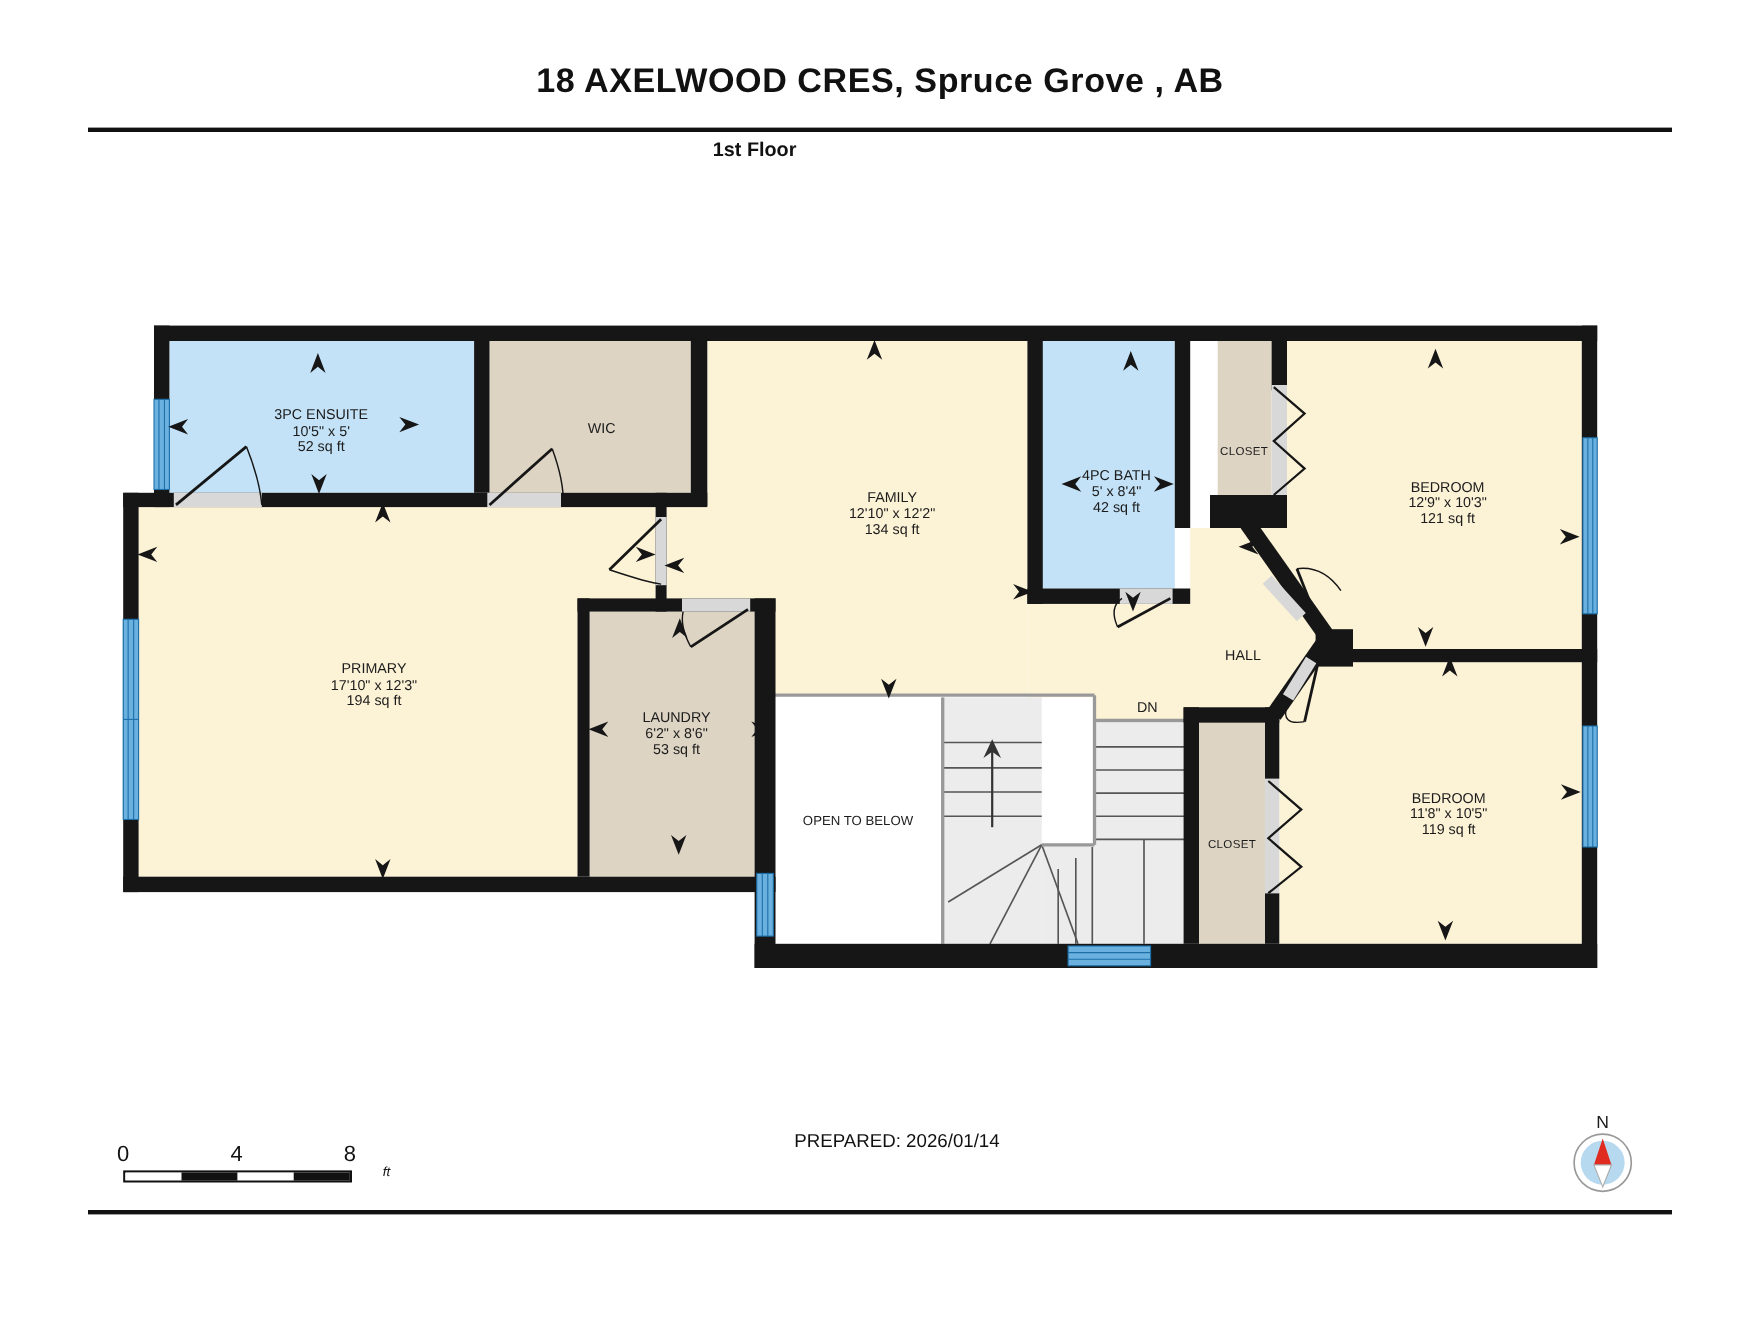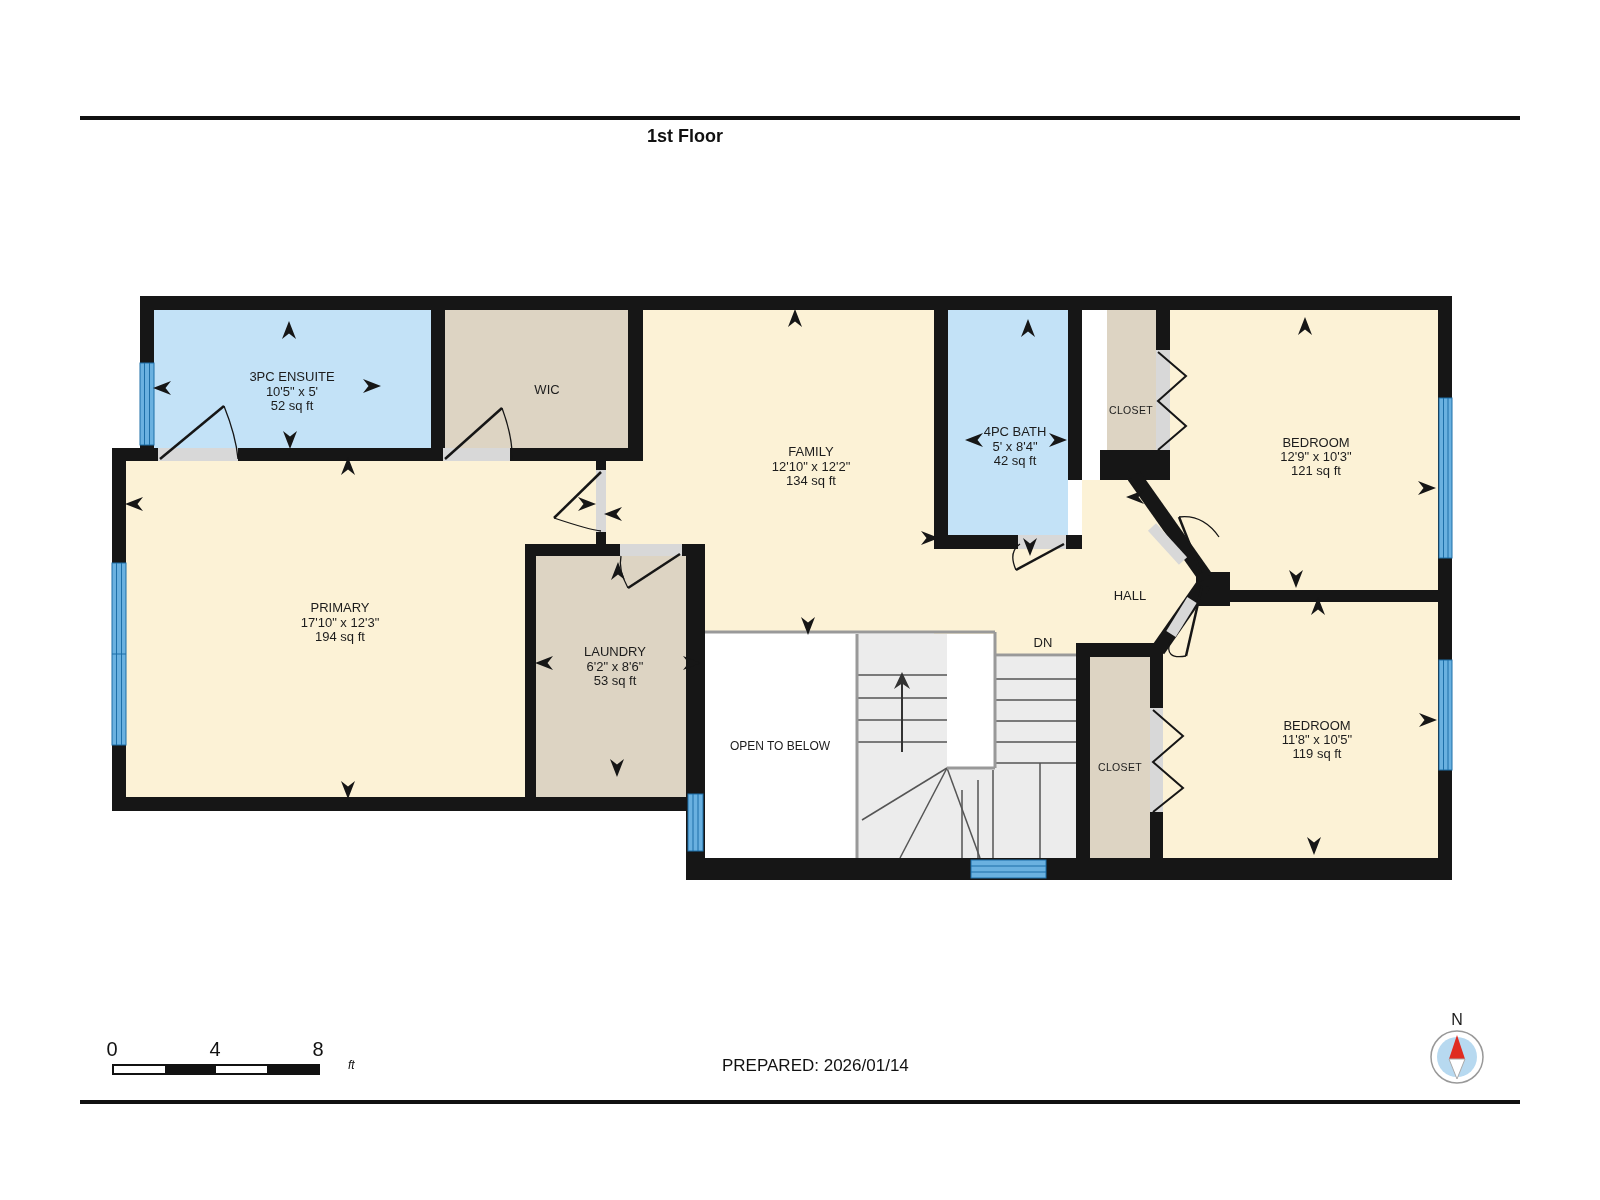--- a/index.html
+++ b/index.html
@@ -3,38 +3,39 @@
 <meta charset="utf-8">
 <style>
   html,body{margin:0;padding:0;background:#fff;}
   .page{position:relative;width:1600px;height:1200px;background:#ffffff;overflow:hidden;
         font-family:"Liberation Sans", sans-serif;color:#111;}
   .abs{position:absolute;}
   .title{top:56px;left:0;width:1600px;text-align:center;font-size:31px;font-weight:bold;letter-spacing:.5px;}
   .rule{left:80px;width:1440px;height:4px;background:#111;}
   .rule1{top:116px;}
   .rule2{top:1100px;}
-  .floorlabel{left:647px;top:126px;width:148px;text-align:left;font-size:18px;font-weight:bold;}
+  .floorlabel{left:612px;top:126px;width:148px;text-align:center;font-size:18px;font-weight:bold;}
   .arealines{left:801px;top:126px;font-size:18px;line-height:26px;}
   .scalenum{top:1038px;width:20px;text-align:center;font-size:20px;}
   .scalebar{left:112px;top:1064px;width:208px;height:11px;border:2px solid #111;box-sizing:border-box;display:flex;}
   .seg{height:100%;flex:1;}
   .seg.b{background:#111;} .seg.w{background:#fff;}
   .ftlabel{left:348px;top:1058px;font-size:12px;font-style:italic;}
-  .prepared{left:722px;top:1056px;font-size:17px;text-align:right;}
+  .prepared{left:722px;top:1028px;font-size:17px;text-align:right;}
   .disclaimer{left:84px;top:1116px;font-size:15.5px;}
   svg text{font-family:"Liberation Sans", sans-serif;fill:#1c1c1c;}
   .roomlabel{font-size:13px;}
   .smalllabel{font-size:10.5px;letter-spacing:.3px;}
 </style>
 </head>
 <body>
 
 <div class="page">
 
+  <div class="abs title">18 AXELWOOD CRES, Spruce Grove , AB</div>
   <div class="abs rule rule1"></div>
   <div class="abs floorlabel">1st Floor</div>
 
   <svg class="abs" style="left:100px;top:290px;" width="1370" height="600" viewBox="0 0 1370 600">
     <defs>
       <path id="arr" d="M0,-9 L7,9 L0,3.5 L-7,9 Z"></path>
     </defs>
 
     <g>
       <rect x="54" y="20" width="277" height="138" fill="#c3e2f7"></rect>

